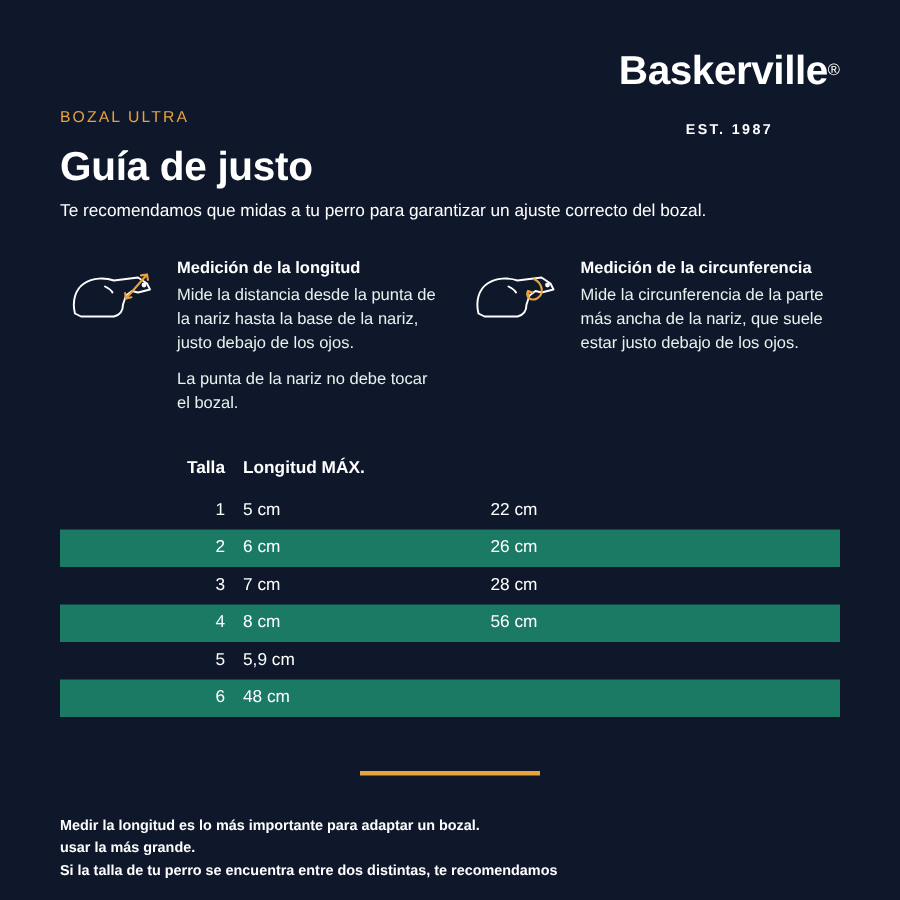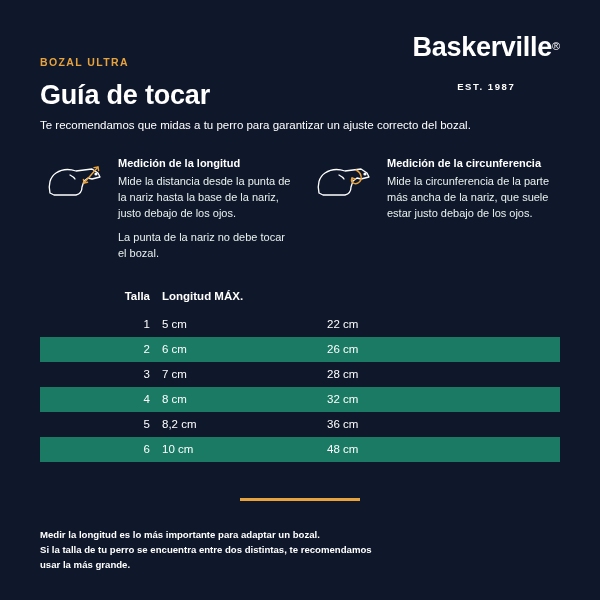--- a/index.html
+++ b/index.html
@@ -46,24 +46,24 @@
     font-size: 9.5px;
     letter-spacing: 1.6px;
     font-weight: bold;
     margin-top: 21px;
     color: #ffffff;
     text-align: center;
   }
 
   .eyebrow {
     font-size: 10.5px;
-    font-weight: bold;
+    font-weight: normal;
     letter-spacing: 1.4px;
     color: #e8a33d;
-    margin: 22px 0 0 0;
+    margin: 38px 0 0 0;
   }
   .title {
     font-size: 27px;
     font-weight: bold;
     margin: 12px 0 0 0;
     letter-spacing: -0.2px;
   }
   .subtitle {
     font-size: 11.5px;
     margin: 8px 0 0 0;
@@ -167,21 +167,21 @@
 <div class="page">
 
   <div class="brand">
     <div>
       <span class="brand-name">Baskerville</span><span class="brand-reg">®</span>
     </div>
     <div class="brand-est">EST. 1987</div>
   </div>
 
   <div class="eyebrow">BOZAL ULTRA</div>
-  <h1 class="title">Guía de tocar</h1>
+  <h1 class="title">Guía de justo</h1>
   <p class="subtitle">Te recomendamos que midas a tu perro para garantizar un ajuste correcto del bozal.</p>
 
   <div class="measure-row">
 
     <div class="measure">
       <div class="measure-icon">
         <svg width="68" height="46" viewBox="0 0 68 46" fill="none" stroke="#ffffff" stroke-width="1.3" stroke-linecap="round" stroke-linejoin="round">
           <path d="M10 34 C8 26 10 18 16 14 C22 10 30 10 36 12 L52 10 L58 14 L60 18 L52 20 L48 19 L44 22 L42 28 C42 32 40 35 36 36 L14 36 Z"></path>
           <circle cx="56" cy="15" r="1.6" fill="#ffffff" stroke="none"></circle>
           <path d="M30 16 C32 17 34 18 35 20"></path>
@@ -232,35 +232,33 @@
       <div class="c-cir">26 cm</div>
     </div>
     <div class="t-row">
       <div class="c-size">3</div>
       <div class="c-len">7 cm</div>
       <div class="c-cir">28 cm</div>
     </div>
     <div class="t-row alt">
       <div class="c-size">4</div>
       <div class="c-len">8 cm</div>
-      <div class="c-cir">32 cm</div>
+      <div class="c-cir">56 cm</div>
     </div>
     <div class="t-row">
       <div class="c-size">5</div>
-      <div class="c-len">8,2 cm</div>
-      <div class="c-cir">36 cm</div>
+      <div class="c-len">5,9 cm</div>
     </div>
     <div class="t-row alt">
       <div class="c-size">6</div>
-      <div class="c-len">10 cm</div>
       <div class="c-cir">48 cm</div>
     </div>
   </div>
 
   <div class="divider"></div>
 
   <div class="footer">
     <div>Medir la longitud es lo más importante para adaptar un bozal.</div>
+    <div>usar la más grande.</div>
     <div>Si la talla de tu perro se encuentra entre dos distintas, te recomendamos</div>
-    <div>usar la más grande.</div>
   </div>
 
 </div>
 
 </body></html>

